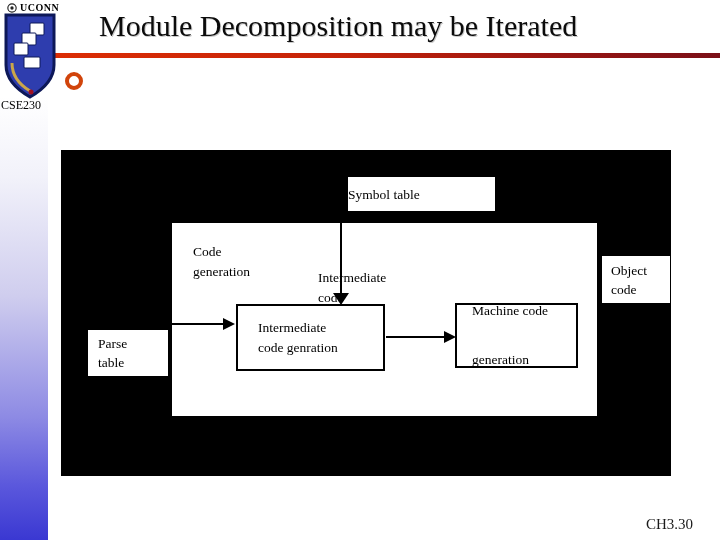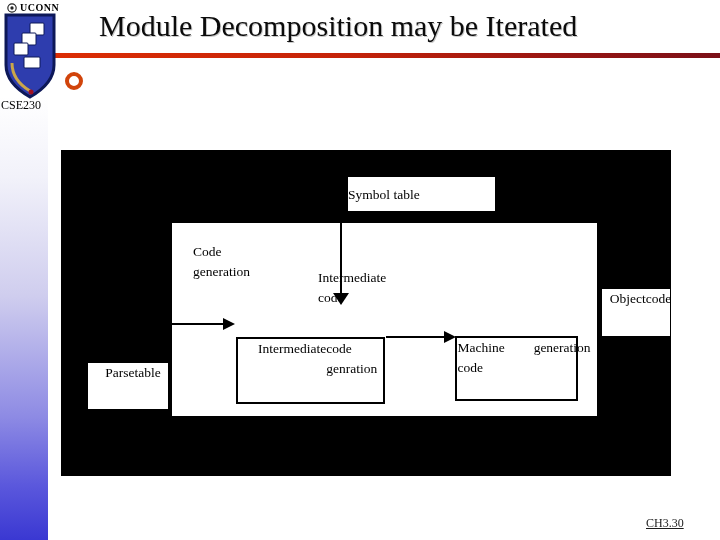--- a/index.html
+++ b/index.html
@@ -37,41 +37,41 @@
     position:absolute; left:65px; top:72px; width:18px; height:18px;
     border:4px solid #d1440b; border-radius:50%; background:#fff;
   }
   .subtitle {
     position:absolute; left:99px; top:63px; width:580px;
     font-size:24px; color:#0b0b0b; white-space:nowrap;
   }
   
   .diagram { position:absolute; left:61px; top:150px; width:610px; height:326px; background:#000; }
   .dg-box { position:absolute; background:#fff; color:#000; font-size:13.5px; line-height:19px; }
-  .dg-flex { display:flex; flex-direction:row; justify-content:center;margin-top:33px; }
+  .dg-flex { display:flex; flex-direction:column; justify-content:center; }
   .box-symbol { left:287px; top:27px; width:147px; height:34px; display:flex; align-items:center; }
   .container-box { left:111px; top:73px; width:425px; height:193px; }
   .dg-label { position:absolute; color:#000; font-size:13.5px; line-height:20px; }
   .label-codegen { left:132px; top:92px; }
   .label-intcode { left:257px; top:118px; }
   .box-icg { left:175px; top:154px; width:149px; height:67px; border:2px solid #000; padding-left:20px; line-height:20px; }
   .box-mcg { left:394px; top:153px; width:123px; height:65px; border:2px solid #000; padding-left:15px; line-height:20px;gap:29px; }
   .box-parse { left:27px; top:180px; width:80px; height:46px; padding-left:10px; }
   .box-object { left:541px; top:106px; width:68px; height:47px; padding-left:9px; }
   .arrow-line { position:absolute; background:#000; }
   .arrow-v-line { left:279px; top:61px; width:2px; height:83px; }
   .arrow-v-head { position:absolute; left:272px; top:143px; width:0; height:0;
     border-left:8px solid transparent; border-right:8px solid transparent; border-top:12px solid #000; }
   .arrow-h1-line { left:111px; top:173px; width:51px; height:2px; }
   .arrow-h1-head { position:absolute; left:162px; top:168px; width:0; height:0;
     border-top:6px solid transparent; border-bottom:6px solid transparent; border-left:12px solid #000; }
   .arrow-h2-line { left:325px; top:186px; width:58px; height:2px; }
   .arrow-h2-head { position:absolute; left:383px; top:181px; width:0; height:0;
     border-top:6px solid transparent; border-bottom:6px solid transparent; border-left:12px solid #000; }
-  .slide-number { position:absolute; left:646px; top:516px; font-size:12px; color:#1a1a1a;text-decoration:underline; }
+  .slide-number { position:absolute; left:646px; top:516px; font-size:15px; color:#1a1a1a; }
 </style>
 </head>
 <body>
 
 <div class="slide">
 
   <div class="side-strip"></div>
 
   <div class="wordmark">
     <svg class="seal" viewBox="0 0 12 12">

